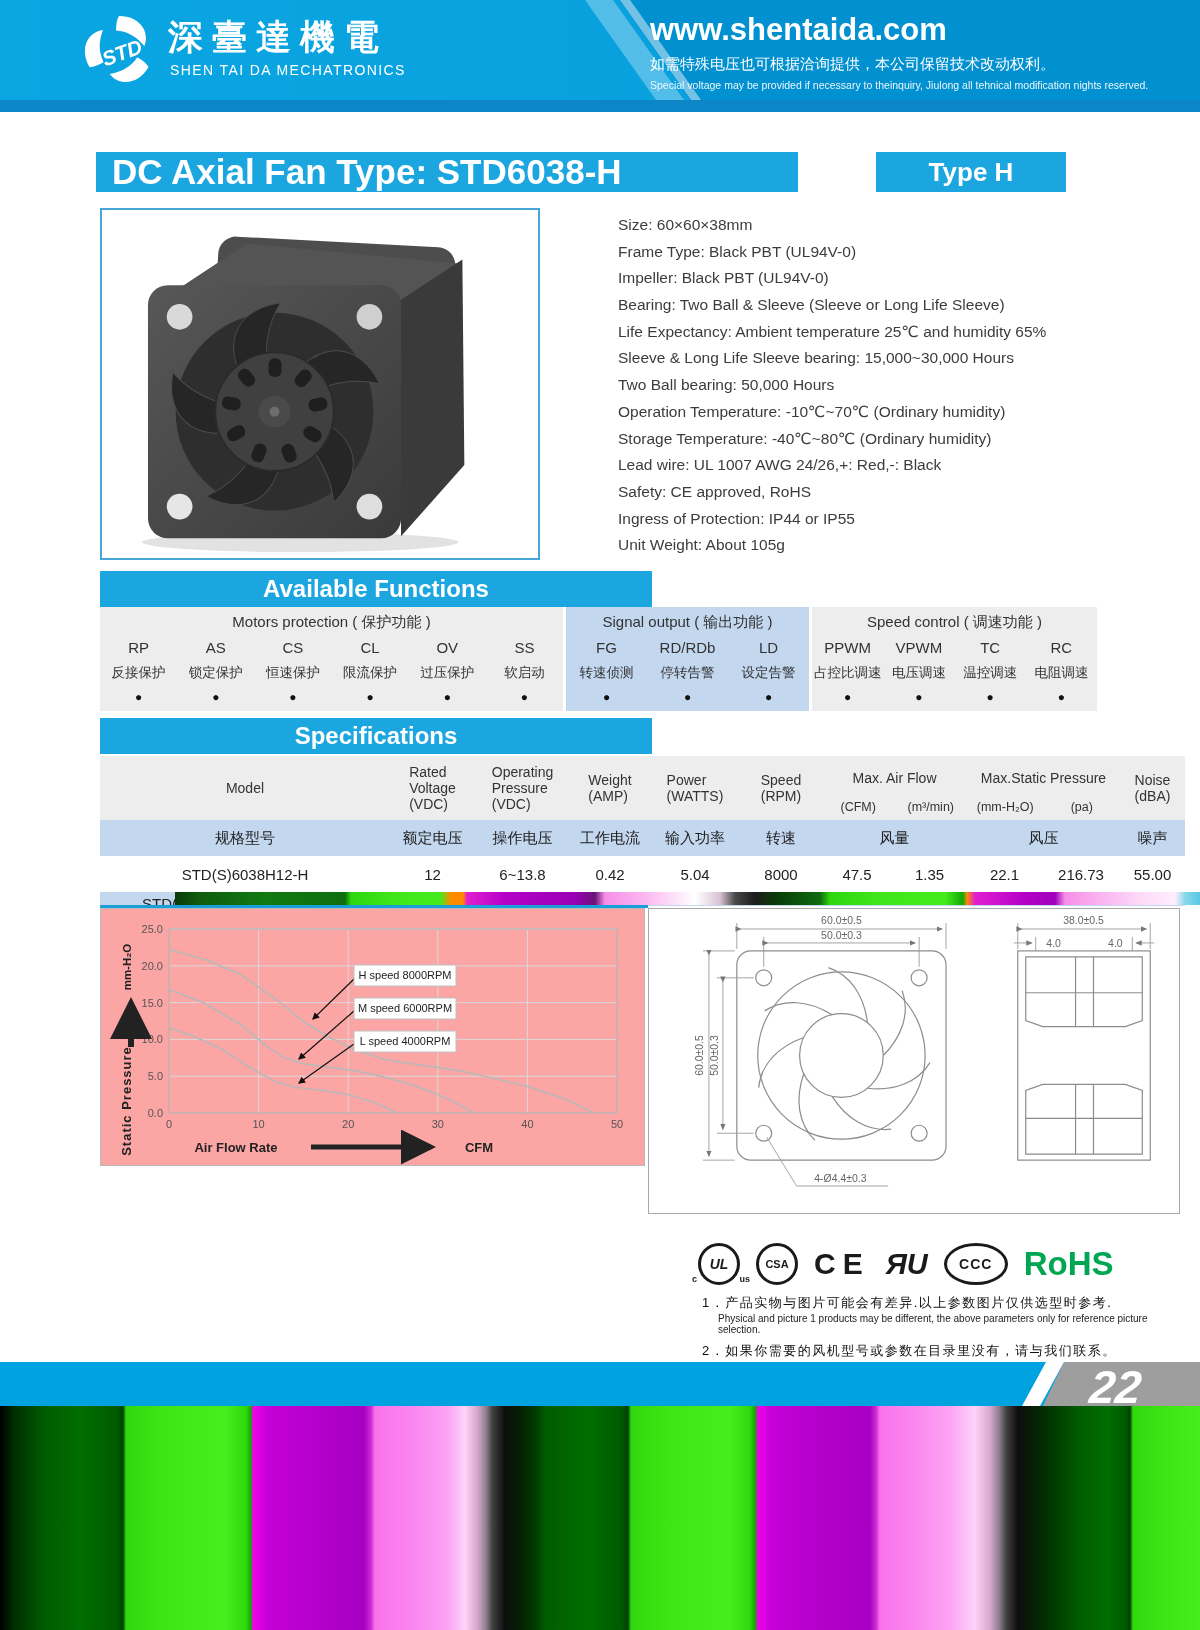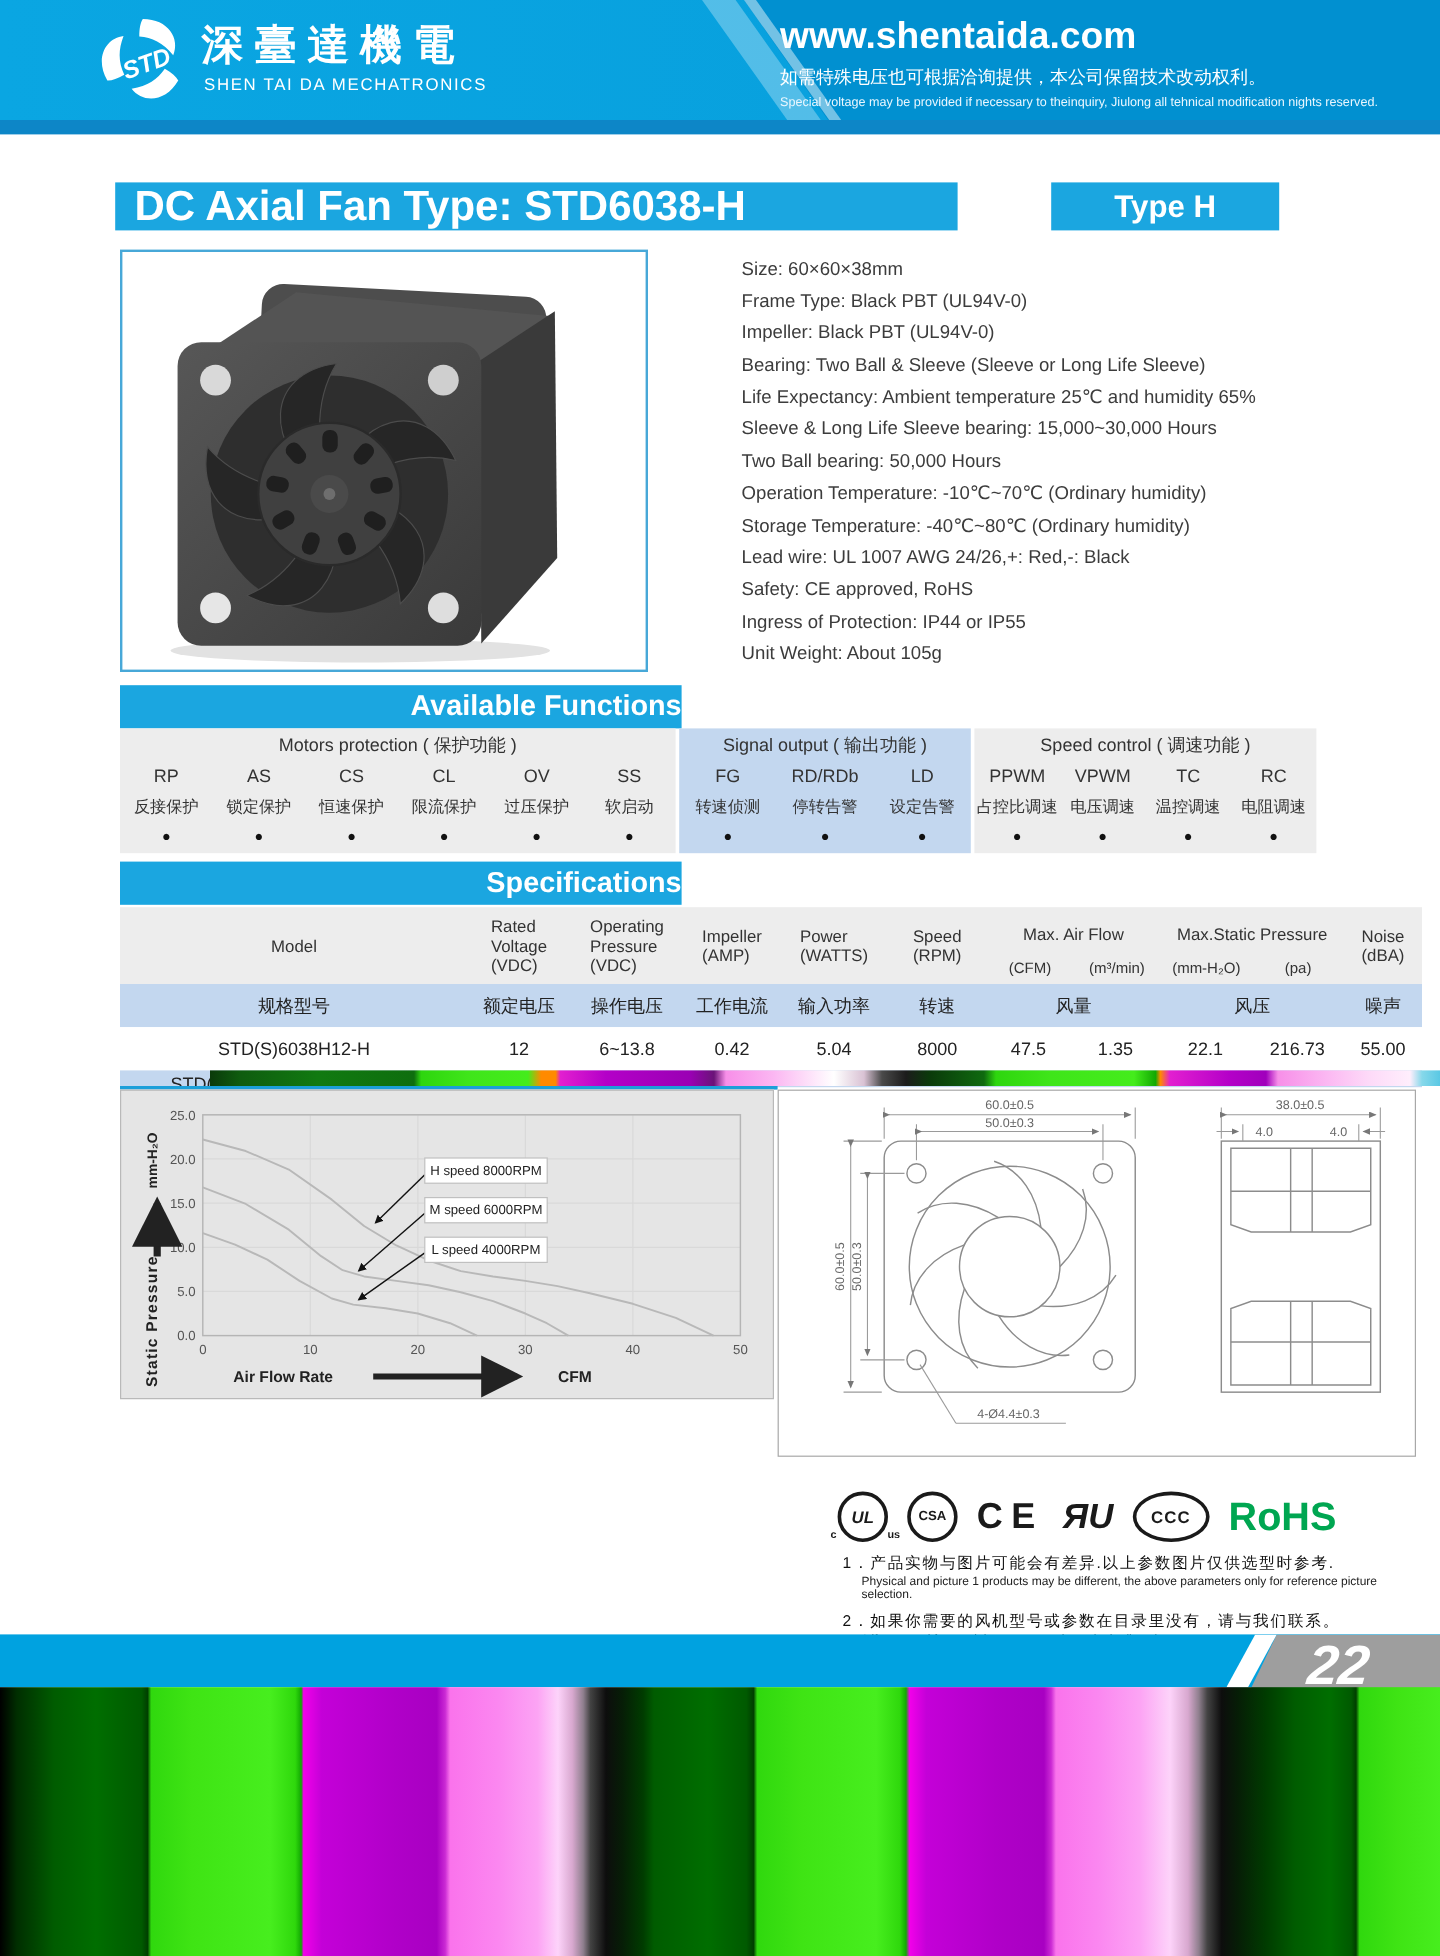--- a/index.html
+++ b/index.html
@@ -28,22 +28,22 @@
       font-size:35px;font-weight:bold;line-height:40px;padding-left:16px;box-sizing:border-box;}
   .type-badge{left:876px;top:152px;width:190px;height:40px;background:#1ba6e0;color:#fff;
       font-size:26px;font-weight:bold;line-height:40px;text-align:center;}
 
   
   .photo-box{left:100px;top:208px;width:440px;height:352px;border:2px solid #47a8d8;background:#fff;box-sizing:border-box;}
   .info-list{left:618px;top:212px;width:560px;}
   .info-line{font-size:15.5px;color:#3c3c3c;height:26.7px;line-height:26.7px;white-space:nowrap;}
 
   
-  .sec-bar{width:468px;height:36px;background:#1ba6e0;color:#fff;font-size:24px;font-weight:bold;
-      line-height:36px;text-align:right;}
+  .sec-bar{width:552px;height:36px;background:#1ba6e0;color:#fff;font-size:24px;font-weight:bold;
+      line-height:36px;text-align:center;}
   .af-bar{left:100px;top:571px;}
   .sp-bar{left:100px;top:718px;}
 
   
   .af-table{left:100px;top:607px;width:1000px;display:flex;gap:3px;}
   .af-group{box-sizing:border-box;}
   .af-g1,.af-g3{background:#ededed;}
   .af-g2{background:#c3d7ef;}
   .af-title{height:28px;line-height:30px;font-size:15px;color:#333;text-align:center;}
   .af-cols{display:flex;}
@@ -76,21 +76,21 @@
     #e21fd0 292px,#b400c8 330px,#9a00b4 400px,#6a1478 420px,
     #f78fe8 430px,#fbb7f2 470px,#ffffff 520px,#d9c2d4 545px,
     #4a4a4a 560px,#1c1c1c 580px,#0a3a0a 600px,#0f6a0f 645px,
     #2ed60e 655px,#3fe51a 700px,#44ec1c 770px,#12a802 788px,
     #ff8a00 792px,#e21fd0 800px,#b400c8 850px,#a000bc 880px,
     #f78fe8 890px,#fbb7f2 930px,#fdd9f8 965px,#ffeefc 1000px,
     #86d8ea 1010px,#5ac8e4 1025px);}
   .blue-line{left:100px;top:905px;width:548px;height:3px;background:#1b9fd9;}
 
   
-  .chart-box{left:100px;top:908px;width:545px;height:258px;border:1px solid #b9b9b9;background:#e5e5e5;box-sizing:border-box;}
+  .chart-box{left:100px;top:908px;width:545px;height:258px;border:1px solid #b9b9b9;background:#fca5a5;box-sizing:border-box;}
   .draw-box{left:648px;top:908px;width:532px;height:306px;border:1px solid #a8a8a8;background:#fff;box-sizing:border-box;padding-left:40px;}
 
   
   .certs{left:698px;top:1240px;height:48px;display:flex;align-items:center;gap:16px;}
   .cert-circle{width:36px;height:36px;border:3px solid #1a1a1a;border-radius:50%;display:flex;
       align-items:center;justify-content:center;font-weight:bold;color:#1a1a1a;position:relative;}
   .cul{font-size:14px;font-style:italic;}
   .cul .pre{position:absolute;left:-9px;bottom:-2px;font-size:9px;font-style:normal;}
   .cul .suf{position:absolute;right:-13px;bottom:-2px;font-size:9px;font-style:normal;}
   .csa{font-size:11px;}
@@ -308,21 +308,21 @@
 <div class="abs sec-bar sp-bar">Specifications</div>
 <div class="abs spec-table">
   <div class="sp-grid sp-en">
     <div class="c">Model</div>
     <div class="c">Rated
 Voltage
 (VDC)</div>
     <div class="c">Operating
 Pressure
 (VDC)</div>
-    <div class="c">Impeller
+    <div class="c">Weight
 (AMP)</div>
     <div class="c">Power
 (WATTS)</div>
     <div class="c">Speed
 (RPM)</div>
     <div class="sp-span2">
       <div class="t">Max. Air Flow</div>
       <div class="subs">
         <span>(CFM)</span>
         <span>(m³/min)</span>

